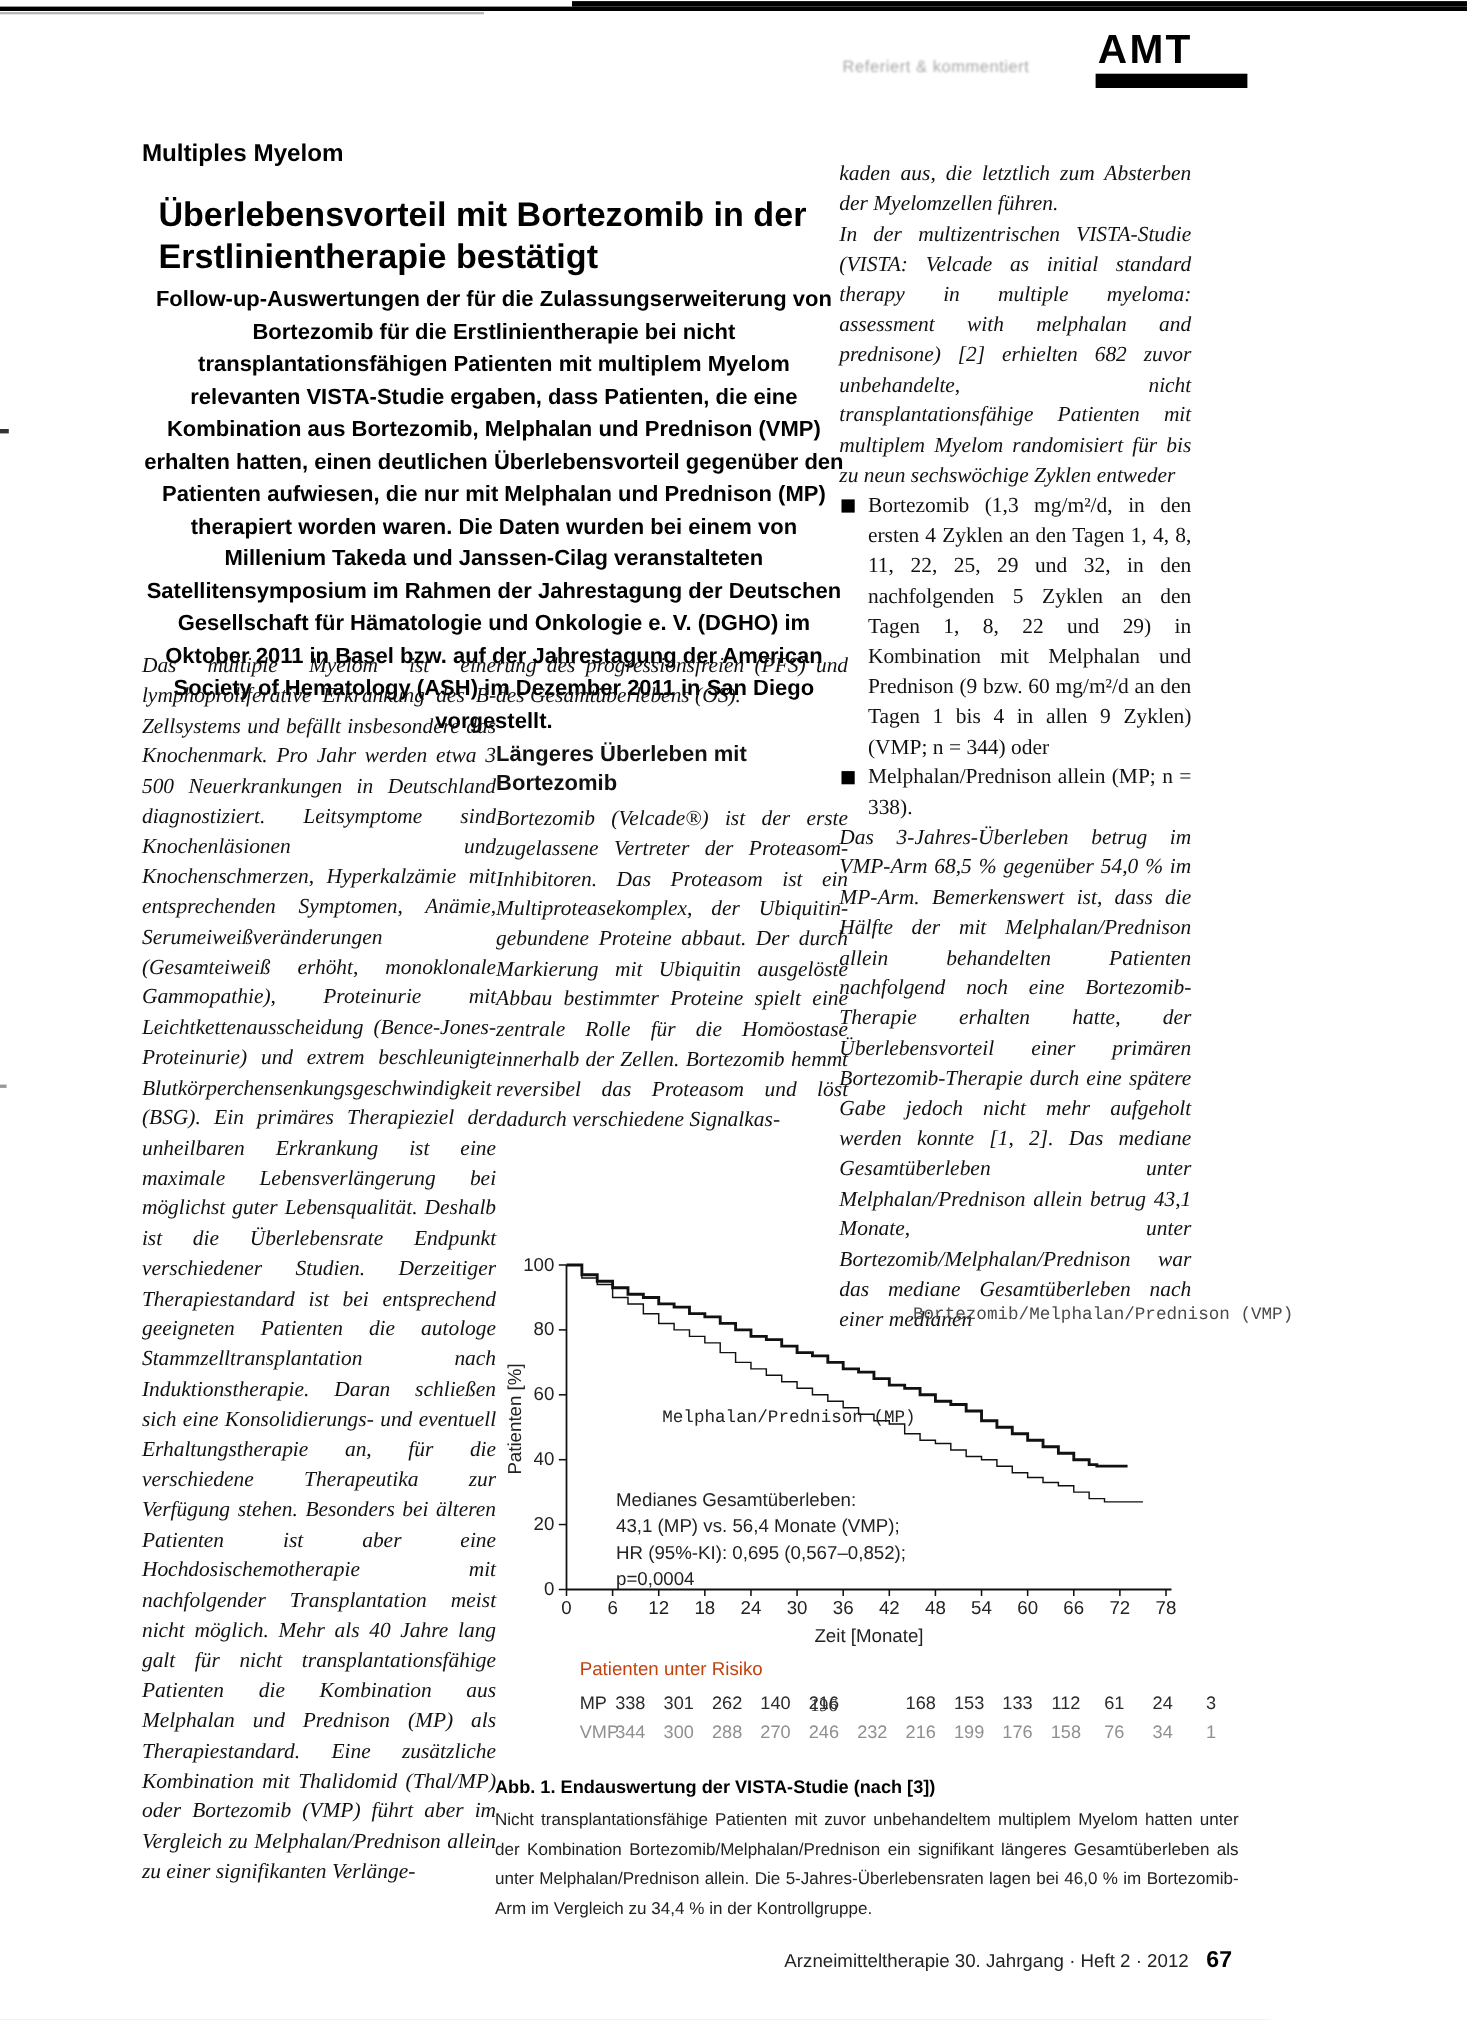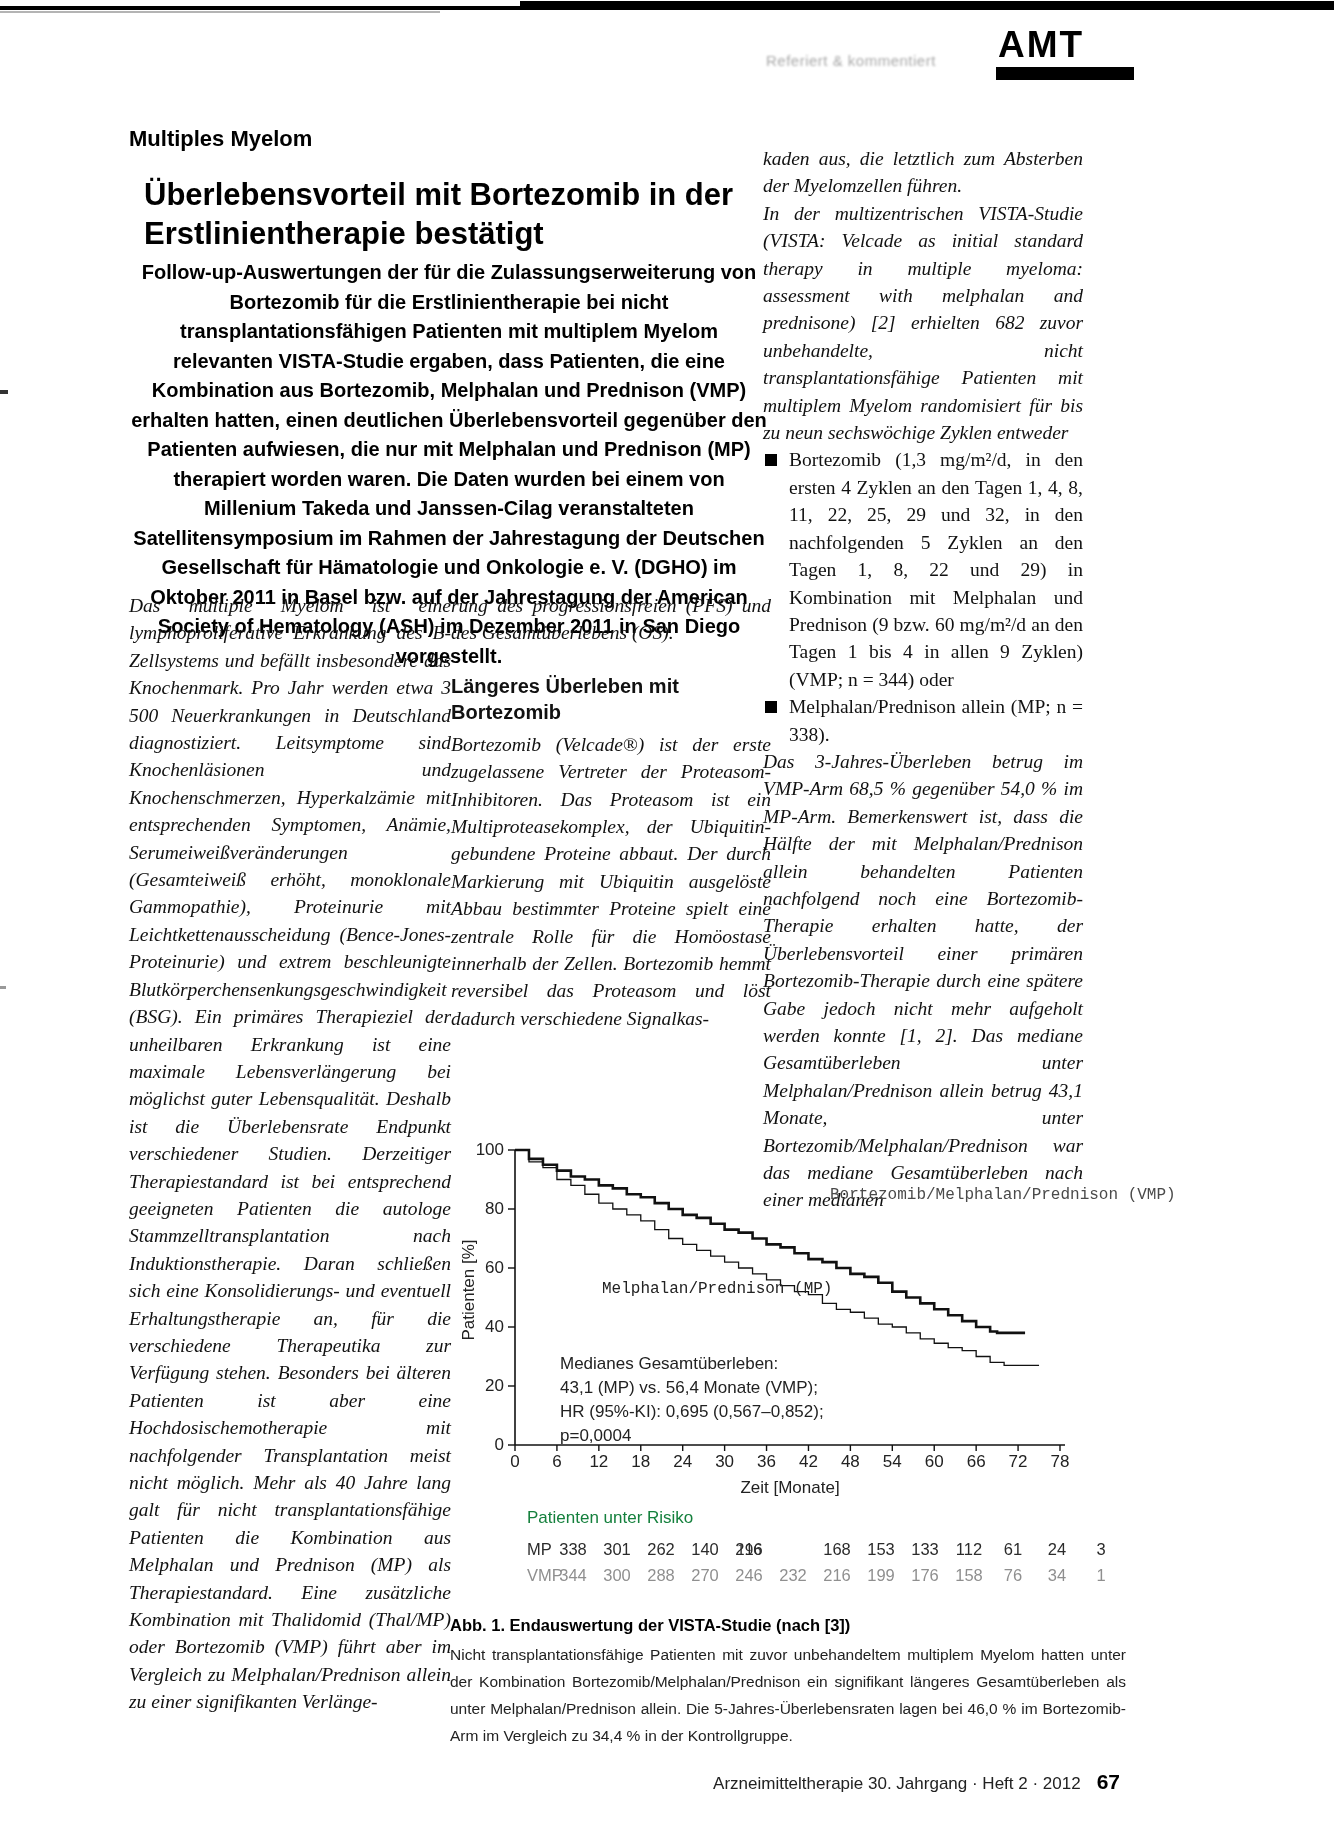--- a/index.html
+++ b/index.html
@@ -43,21 +43,21 @@
         font-size:17px;line-height:24px;color:#222;}
   .xlabel{position:absolute;left:640px;top:1478px;width:300px;text-align:center;
           font-family:"Liberation Sans",sans-serif;font-size:17px;color:#222;}
   .ylabel-wrap{position:absolute;left:452px;top:1140px;width:34px;height:300px;
                display:flex;align-items:center;justify-content:center;}
   .ylabel-wrap span{transform:rotate(-90deg);white-space:nowrap;
                     font-family:"Liberation Sans",sans-serif;font-size:17px;color:#222;}
   .tick-label{position:absolute;font-family:"Liberation Sans",sans-serif;font-size:17px;color:#222;}
   
   .risk-title{position:absolute;left:527px;top:1508px;font-family:"Liberation Sans",sans-serif;
-              font-size:17px;color:#15803d;}
+              font-size:17px;color:#c2410c;}
   .risk-row-label{position:absolute;font-family:"Liberation Sans",sans-serif;font-size:16.5px;}
   .risk-num{position:absolute;width:50px;text-align:center;font-family:"Liberation Sans",sans-serif;font-size:16.5px;}
   .risk-mp{color:#2b2b2b;}
   .risk-vmp{color:#8f8f8f;}
   
   .caption{position:absolute;left:450px;top:1616px;width:676px;font-family:"Liberation Sans",sans-serif;}
   .caption-title{font-weight:700;font-size:16.5px;color:#000;margin-bottom:6px;}
   .caption-body{font-size:15.5px;line-height:27px;color:#222;text-align:justify;}
   
   .footer{position:absolute;left:560px;top:1770px;width:560px;text-align:right;

